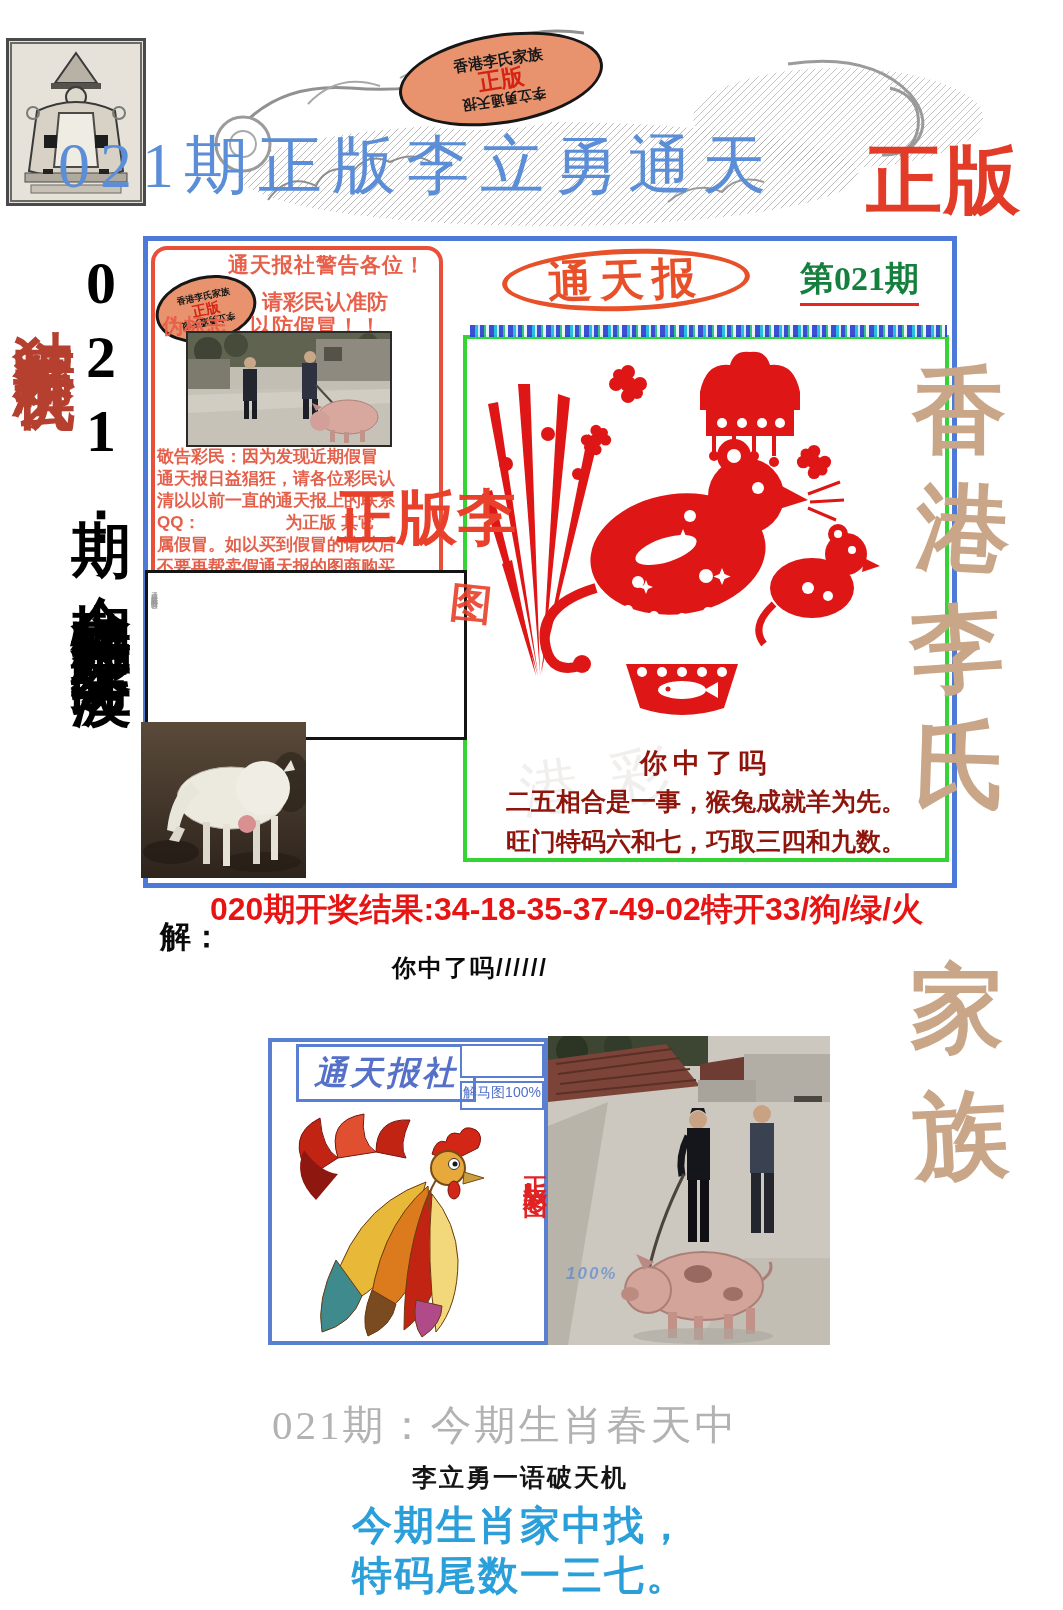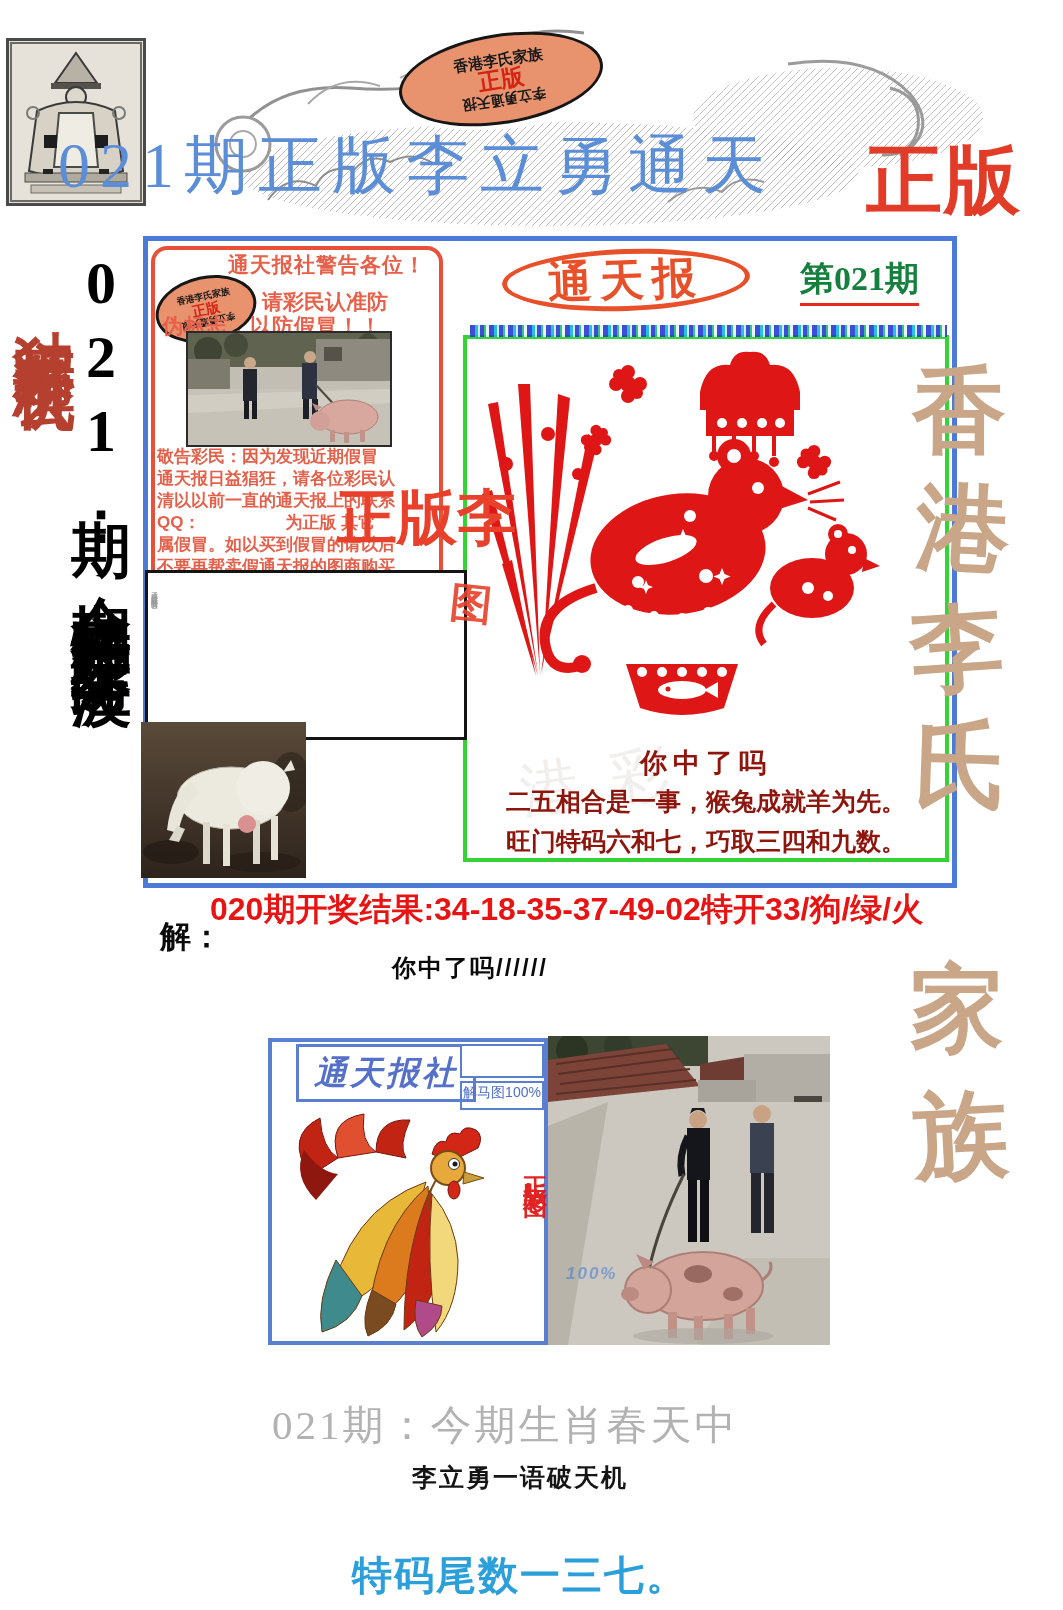--- a/index.html
+++ b/index.html
@@ -480,15 +480,16 @@
       <rect x="176" y="278" width="9" height="25" fill="#c29288"></rect>
       <rect x="198" y="272" width="9" height="26" fill="#c29288"></rect>
       <path d="M214 244 q12 -8 8 -18" stroke="#ab7f76" stroke-width="3" fill="none"></path>
       <ellipse cx="155" cy="300" rx="70" ry="8" fill="#aaa69e" opacity=".6"></ellipse>
     </svg>
   </div>
   <div class="abs pwm">100%</div>
 
   <div class="abs grayline cjk-serif">021期：今期生肖春天中</div>
   <div class="abs blackline cjk-serif">李立勇一语破天机</div>
+  <div class="abs blue1 cjk-serif">今期生肖家中找，</div>
   <div class="abs blue2 cjk-serif">特码尾数一三七。</div>
 
 </div>
 
 </body></html>

